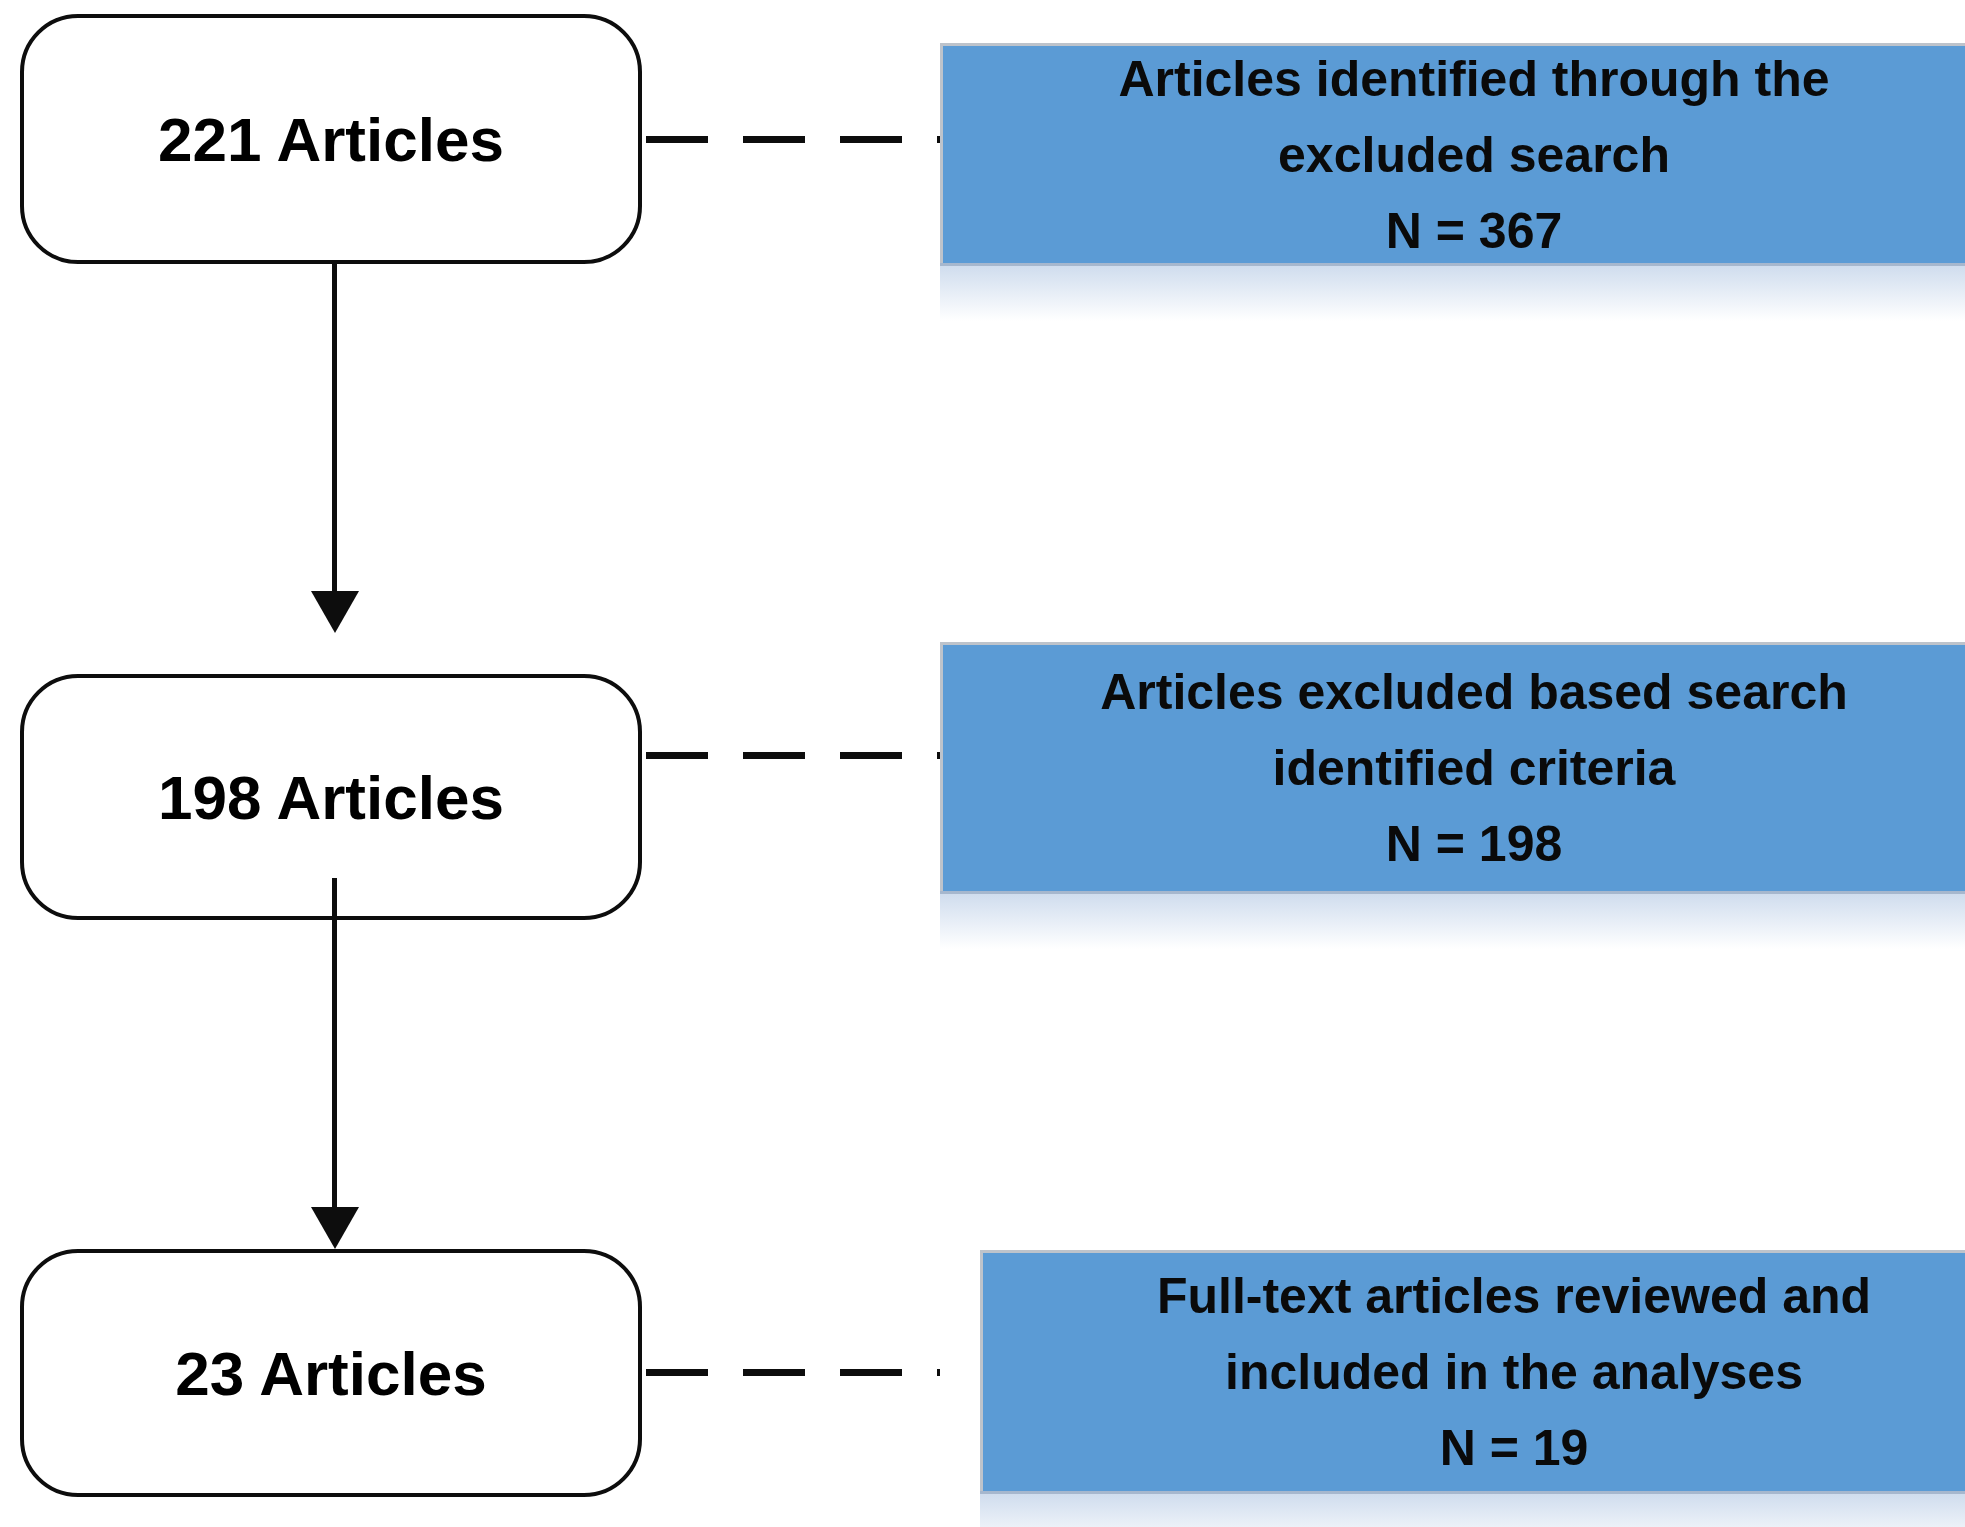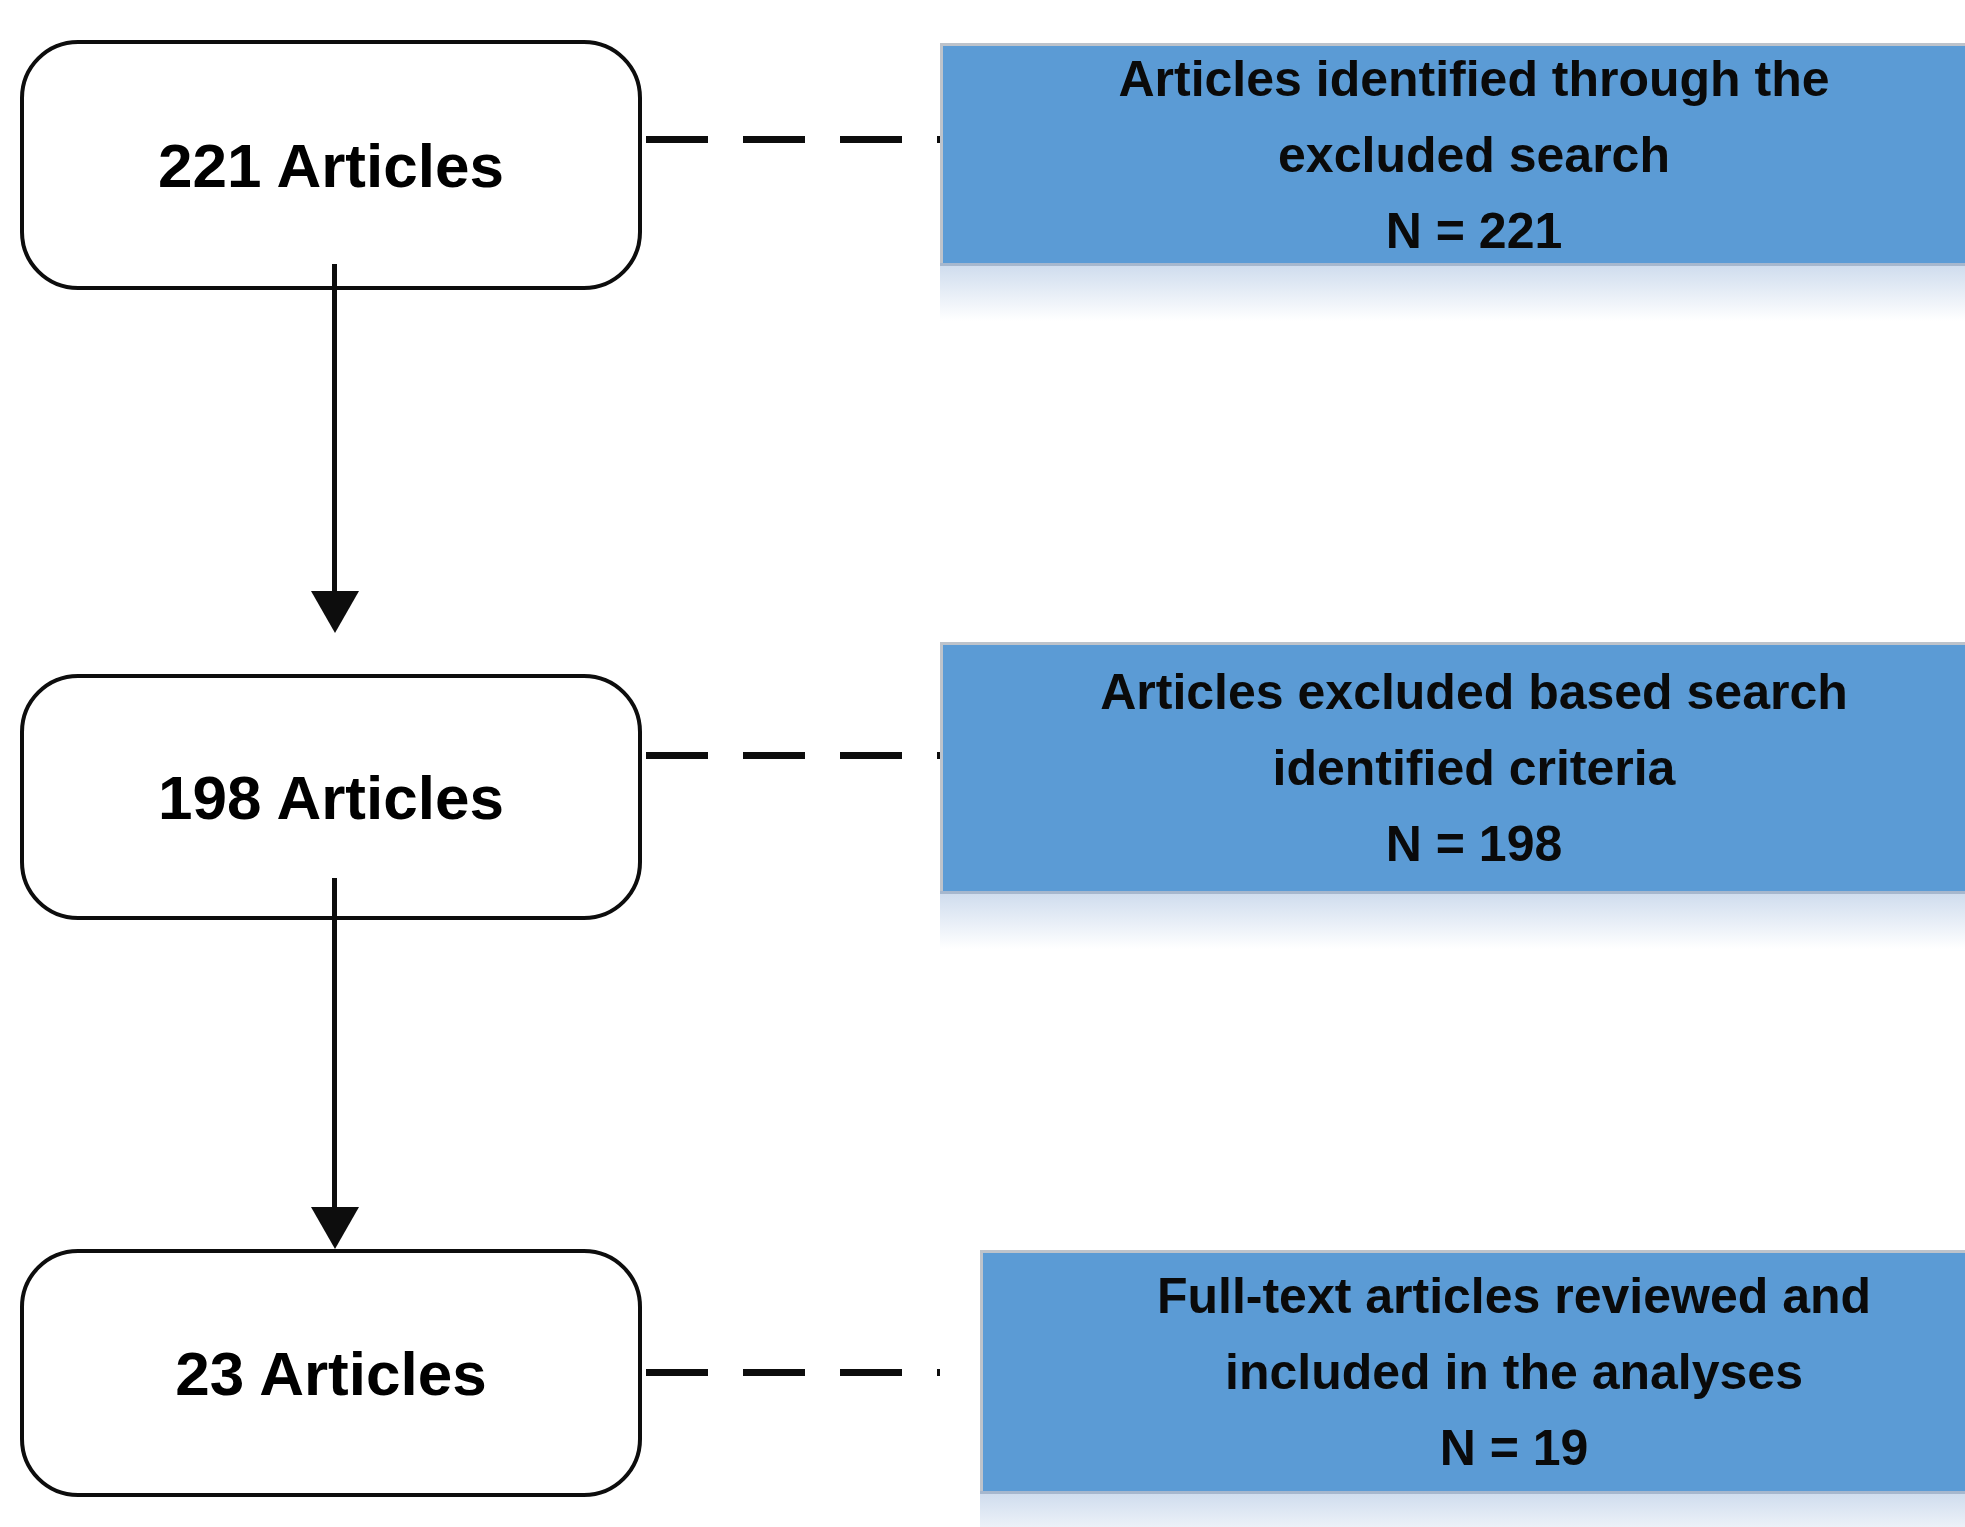--- a/index.html
+++ b/index.html
@@ -29,21 +29,21 @@
     align-items: center;
     justify-content: center;
   }
   .node-label {
     font-size: 62px;
     font-weight: bold;
     color: #000000;
     letter-spacing: 0px;
     white-space: nowrap;
   }
-  .node1 { top: 14px;   height: 250px; margin-top: 26px; }
+  .node1 { top: 14px;   height: 250px; }
   .node2 { top: 633px;  height: 246px; margin-top: 41px; }
   .node3 { top: 1249px; height: 248px; }
 
   
   .note {
     position: absolute;
     left: 940px;
     width: 1068px;
     background: #5B9BD5;
     border: 3px solid #BDC3CB;
@@ -119,21 +119,21 @@
 
 <div class="canvas">
 
   <div class="node node1">
     <span class="node-label">221 Articles</span>
   </div>
   <div class="dash-connector dash1"></div>
   <div class="note note1">
     <div class="note-line">Articles identified through the</div>
     <div class="note-line">excluded search</div>
-    <div class="note-line">N = 221</div>
+    <div class="note-line">N = 367</div>
   </div>
 
   <div class="v-arrow arrow1">
     <div class="shaft"></div>
     <div class="head"></div>
   </div>
 
   <div class="node node2">
     <span class="node-label">198 Articles</span>
   </div>

